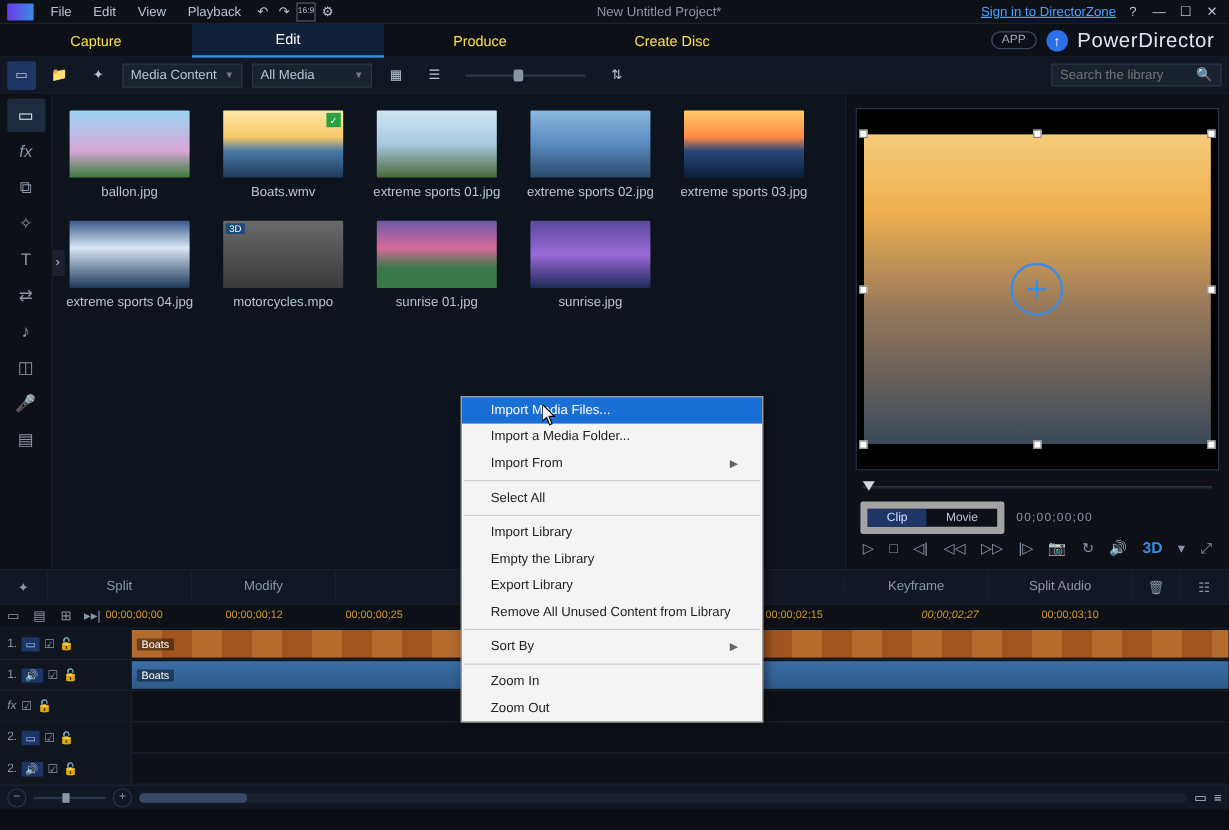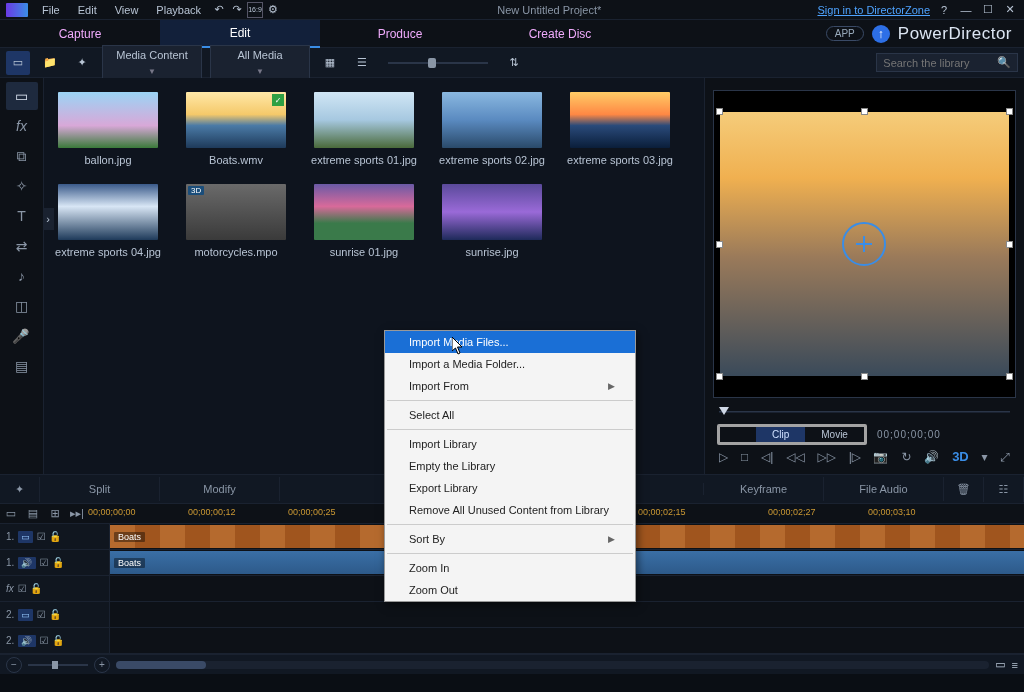--- a/index.html
+++ b/index.html
@@ -4,29 +4,29 @@
 <style>
 * { margin:0; padding:0; box-sizing:border-box; font-family:"Segoe UI",Arial,sans-serif; user-select:none; }
 body { background:#0a0e14; color:#b8c4d4; font-size:11px; width:1024px; height:692px; overflow:hidden; position:relative; }
 .topbar { height:20px; background:#0d1117; display:flex; align-items:center; padding:0 6px; gap:2px; border-bottom:1px solid #1a2230; }
 .topbar .menu-item { padding:2px 8px; cursor:pointer; font-size:11px; }
 .topbar .spacer { flex:1; text-align:center; color:#8a96a6; }
 .topbar .right { display:flex; align-items:center; gap:6px;justify-content:space-between; }
 .topbar .icon-btn { width:16px; height:16px; display:flex; align-items:center; justify-content:center; cursor:pointer; }
 .link { color:#4ea3ff; text-decoration:underline; cursor:pointer; }
 .tabs-row { height:28px; background:#0d1117; display:flex; align-items:center; border-bottom:1px solid #1a2230; }
-.tabs-row .tab { flex:0 0 160px; text-align:center; padding:6px 0; cursor:pointer; color:#f0abfc; font-size:12px; }
+.tabs-row .tab { flex:0 0 160px; text-align:center; padding:6px 0; cursor:pointer; color:#fde047; font-size:12px; }
 .tabs-row .tab.active { color:#fff; border-bottom:2px solid #3a8de6; background:#12203a; }
 .tabs-row .brand { margin-left:auto; display:flex; align-items:center; gap:8px; padding-right:12px; }
 .brand .app-pill { border:1px solid #3a4a66; border-radius:10px; padding:1px 8px; font-size:10px; color:#9ab; }
 .brand .circle { width:18px; height:18px; border-radius:50%; background:#2d6fe6; display:flex; align-items:center; justify-content:center; color:#fff; font-size:12px; }
 .brand .title { font-size:17px; color:#dde6f3; letter-spacing:.5px; }
 .toolbar { height:30px; background:#111823; display:flex; align-items:center; gap:8px; padding:0 6px; border-bottom:1px solid #1a2230; }
 .toolbar .tbtn { width:24px; height:24px; display:flex; align-items:center; justify-content:center; cursor:pointer; border-radius:2px; }
-.toolbar .dropdown { background:#1a2230; border:1px solid #2a3548; padding:3px 6px; display:flex; align-items:center; gap:6px; cursor:pointer; font-size:11px; min-width:100px; justify-content:space-between;flex-direction:column; }
+.toolbar .dropdown { background:#1a2230; border:1px solid #2a3548; padding:3px 6px; display:flex; align-items:center; gap:6px; cursor:pointer; font-size:11px; min-width:100px; justify-content:space-between; }
 .toolbar .chev { font-size:8px; color:#778; }
 .toolbar .search { margin-left:auto; display:flex; align-items:center; gap:4px; background:#1a2230; border:1px solid #2a3548; padding:2px 6px; }
 .toolbar input { background:transparent; border:0; color:#b8c4d4; outline:none; font-size:11px; width:110px; }
 .main { display:flex; height:396px; }
 .sidebar { width:44px; background:#0d1117; border-right:1px solid #1a2230; display:flex; flex-direction:column; align-items:center; padding-top:4px; gap:2px; }
 .sidebar .sbtn { width:32px; height:28px; display:flex; align-items:center; justify-content:center; cursor:pointer; border-radius:2px; color:#8a96a6; font-size:14px; }
 .sidebar .sbtn:hover,.sidebar .sbtn.active { background:#1e2a3e; color:#dde6f3; }
 .library { flex:1; padding:10px 6px; overflow:auto; position:relative; background:#0e141e; }
 .grid { display:flex; flex-wrap:wrap; gap:18px 28px; padding:4px 8px; }
 .thumb { width:100px; display:flex; flex-direction:column; align-items:center; gap:6px; cursor:pointer; }
@@ -41,21 +41,21 @@
 .handle.tl { top:-4px; left:-4px; } .handle.tm { top:-4px; left:calc(50% - 3px);} .handle.tr{top:-4px;right:-4px;}
 .handle.ml { top:calc(50% - 3px); left:-4px;} .handle.mr{top:calc(50% - 3px);right:-4px;}
 .handle.bl { bottom:-4px; left:-4px;} .handle.bm{bottom:-4px;left:calc(50% - 3px);} .handle.br{bottom:-4px;right:-4px;}
 .crosshair { width:44px; height:44px; border:2px solid #3a8de6; border-radius:50%; position:absolute; top:calc(50% - 22px); left:calc(50% - 22px); display:flex; align-items:center; justify-content:center; }
 .crosshair::before,.crosshair::after { content:""; position:absolute; background:#3a8de6; }
 .crosshair::before { width:2px; height:16px; } .crosshair::after { width:16px; height:2px; }
 .preview-slider { height:16px; display:flex; align-items:center; padding:0 8px; }
 .preview-slider .track { flex:1; height:2px; background:#2a3548; position:relative; }
 .preview-slider .knob { position:absolute; left:0; top:-4px; width:0; height:0; border-left:5px solid transparent; border-right:5px solid transparent; border-top:8px solid #cfd8e6; }
 .preview-ctrls { display:flex; align-items:center; gap:4px; padding:4px 6px; }
-.preview-ctrls .pill { display:flex; border:3px solid #a3a3a3; border-radius:2px; overflow:hidden;padding-left:36px; }
+.preview-ctrls .pill { display:flex; border:6px solid #a3a3a3; border-radius:2px; overflow:hidden; }
 .preview-ctrls .pill span { padding:2px 16px; font-size:10px; cursor:pointer; }
 .preview-ctrls .pill span.active { background:#1e3666; color:#cfe0ff; }
 .preview-ctrls .tc { font-size:10px; color:#8a96a6; margin-left:6px; letter-spacing:1px; }
 .preview-icons { display:flex; gap:8px; padding:0 8px 4px; justify-content:space-between; align-items:center; }
 .preview-icons span { font-size:12px; color:#8a96a6; cursor:pointer; }
 .preview-icons .threeD { color:#3a8de6; font-weight:bold; font-size:13px; }
 .clip-toolbar { height:30px; background:#111823; border-top:1px solid #1a2230; border-bottom:1px solid #1a2230; display:flex; align-items:center; }
 .clip-toolbar .cbtn { flex:0 0 120px; text-align:center; padding:6px 0; font-size:11px; color:#8a96a6; border-right:1px solid #1a2230; cursor:pointer; }
 .clip-toolbar .wand { width:40px; flex:none; }
 .timeline-hdr { height:20px; background:#0d1117; display:flex; align-items:center; border-bottom:1px solid #1a2230; }
@@ -256,36 +256,36 @@
     </div>
   </div>
 </div>
 
 <div class="clip-toolbar">
   <div class="cbtn wand">✦</div>
   <div class="cbtn">Split</div>
   <div class="cbtn">Modify</div>
   <div class="cbtn" style="flex:1"></div>
   <div class="cbtn">Keyframe</div>
-  <div class="cbtn">File Audio</div>
+  <div class="cbtn">Split Audio</div>
   <div class="cbtn wand">🗑</div>
   <div class="cbtn wand">☷</div>
 </div>
 
 <div class="timeline-hdr">
   <span class="tlbtn">▭</span>
   <span class="tlbtn">▤</span>
   <span class="tlbtn">⊞</span>
   <span class="tlbtn">▸▸|</span>
   <div class="ruler" id="ruler">
       <span class="tick" style="left: 0px;">00;00;00;00</span>
       <span class="tick" style="left: 100px;">00;00;00;12</span>
       <span class="tick" style="left: 200px;">00;00;00;25</span>
       <span class="tick" style="left: 550px;">00;00;02;15</span>
-      <span class="tick" style="left: 680px;">00;00;02;27</span>
+      <span class="tick" style="left: 680px; font-style: italic;">00;00;02;27</span>
       <span class="tick" style="left: 780px;">00;00;03;10</span>
     </div>
 </div>
 
 <div class="tracks">
   <div class="track">
     <div class="head">
         <span>1.</span>
         <span class="icon">▭</span>
         <span>☑</span>

